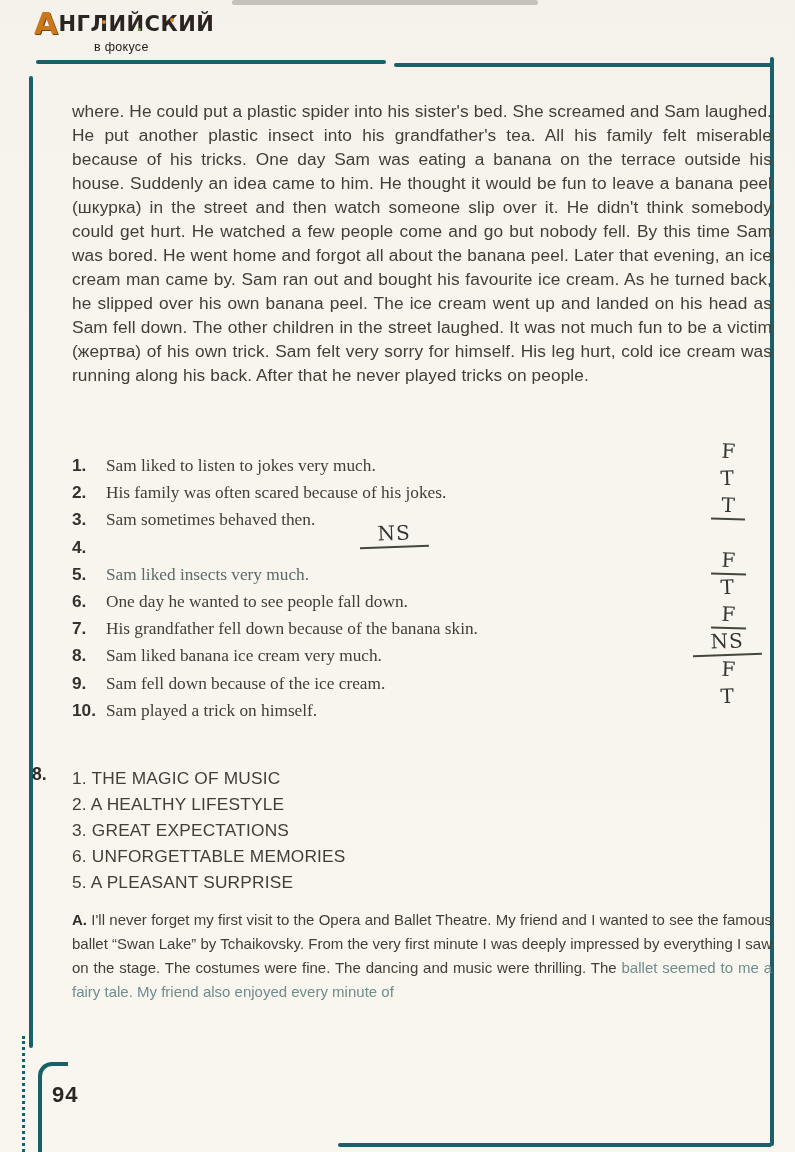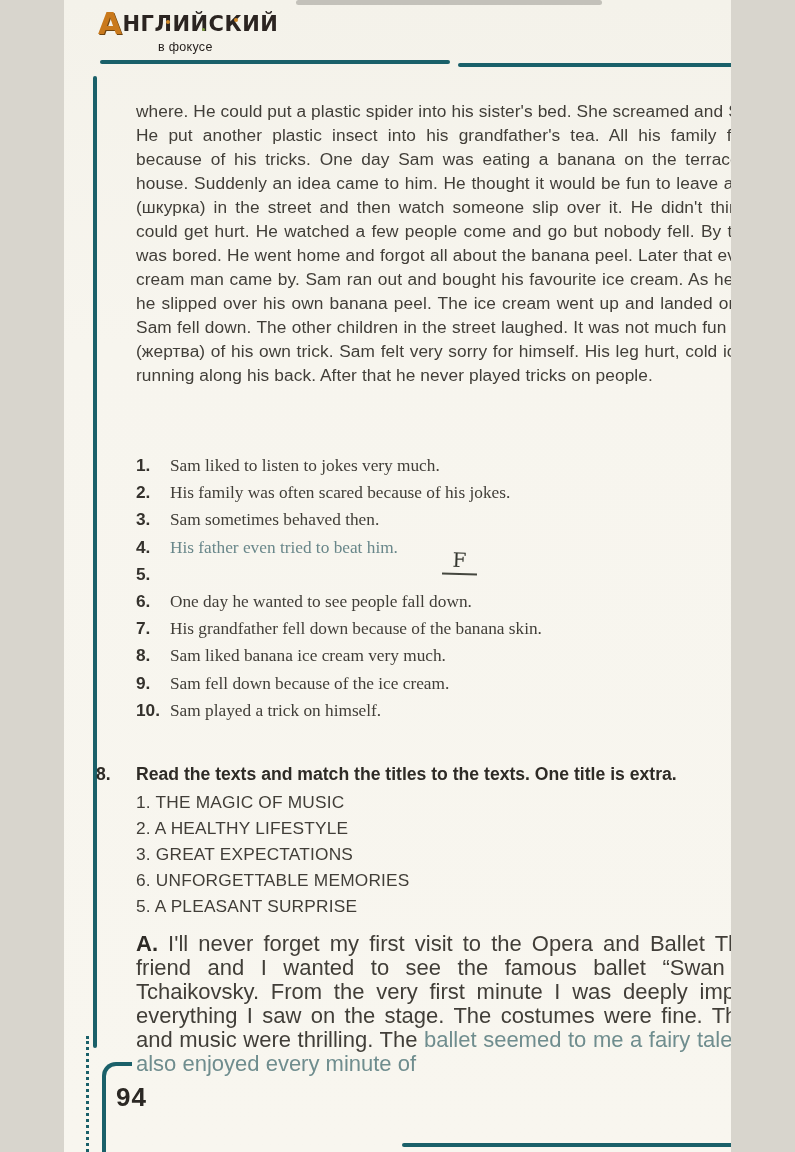--- a/index.html
+++ b/index.html
@@ -1,17 +1,17 @@
 <!DOCTYPE html>
 <html><head>
 <meta charset="utf-8">
 <style>
   html,body{margin:0;padding:0;background:#d8d5cd;}
   .page{
-    position:relative;width:667px;height:1152px;margin:0 auto;overflow:hidden;
+    position:relative;width:795px;height:1152px;margin:0 auto;overflow:hidden;
     background:linear-gradient(180deg,#f4f2ea 0%,#f7f5ee 30%,#f8f6ef 100%);
     font-family:"Liberation Sans",sans-serif;color:#3f3c36;
   }
   
   .rule{position:absolute;background:#1a6069;border-radius:2px;}
   .rule-top-left{left:36px;top:60px;width:350px;height:4px;}
   .rule-top-right{left:394px;top:63px;width:378px;height:4px;}
   .rule-left{left:29px;top:76px;width:4px;height:972px;}
   .rule-right{left:770px;top:57px;width:4px;height:1089px;}
   .rule-bottom{left:338px;top:1143px;width:434px;height:4px;}
@@ -61,26 +61,26 @@
   .ans.u{border-bottom:2.5px solid #45473f;padding:0 10px 1px;}
   .ans.wide{padding:0 18px 1px;}
   
   .exercise{position:absolute;left:72px;top:762px;width:700px;}
   .ex-head{position:relative;font-weight:bold;font-size:17.6px;
     line-height:24px;color:#2e2b26;}
   .ex-num{position:absolute;left:-40px;top:0;font-weight:bold;
     font-size:17.6px;color:#2e2b26;}
   .titles{margin-top:6px;}
   .title-line{height:26px;font-size:17.3px;color:#413e38;letter-spacing:.2px;}
-  .textA{margin-top:10px;font-size:22px;line-height:24px;
+  .textA{margin-top:10px;font-size:15px;line-height:24px;
     text-align:justify;color:#413e38;}
   .textA .label{font-weight:bold;color:#2e2b26;}
   .faded{color:#6f8d8e;}
   
-  .pagenum{position:absolute;left:52px;top:1082px;font-size:26px;
+  .pagenum{position:absolute;left:52px;top:1082px;font-size:22px;
     font-weight:bold;color:#2b2824;letter-spacing:1px;}
 </style>
 </head>
 <body>
 
 <div class="page">
 
   <div class="scan-smudge"></div>
   <div class="rule rule-top-left"></div>
   <div class="rule rule-top-right"></div>
@@ -111,25 +111,25 @@
       <span class="stext">His family was often scared because of his jokes.</span>
       <span class="ans">T</span>
     </div>
     <div class="srow">
       <span class="num">3.</span>
       <span class="stext">Sam sometimes behaved then.</span>
       <span class="ans u">T</span>
     </div>
     <div class="srow">
       <span class="num">4.</span>
-      <span class="stext faded-text">His father even tried to beat him.</span>
       <span class="ans u wide">NS</span>
     </div>
     <div class="srow">
       <span class="num">5.</span>
+      <span class="stext semi">Sam liked insects very much.</span>
       <span class="ans u">F</span>
     </div>
     <div class="srow">
       <span class="num">6.</span>
       <span class="stext">One day he wanted to see people fall down.</span>
       <span class="ans">T</span>
     </div>
     <div class="srow">
       <span class="num">7.</span>
       <span class="stext">His grandfather fell down because of the banana skin.</span>
@@ -148,21 +148,20 @@
     <div class="srow">
       <span class="num">10.</span>
       <span class="stext">Sam played a trick on himself.</span>
       <span class="ans">T</span>
     </div>
   </div>
 
   <div class="exercise">
     <div class="ex-head">
       <span class="ex-num">8.</span>
-      <span>Read the texts and match the titles to the texts. One title is extra.</span>
     </div>
     <div class="titles">
       <div class="title-line">1. THE MAGIC OF MUSIC</div>
       <div class="title-line">2. A HEALTHY LIFESTYLE</div>
       <div class="title-line">3. GREAT EXPECTATIONS</div>
       <div class="title-line">6. UNFORGETTABLE MEMORIES</div>
       <div class="title-line">5. A PLEASANT SURPRISE</div>
     </div>
     <p class="textA"><span class="label">A.</span> <span>I'll never forget my first visit to the Opera and Ballet Theatre. My friend and I wanted to see the famous ballet “Swan Lake” by Tchaikovsky. From the very first minute I was deeply impressed by everything I saw on the stage. The costumes were fine. The dancing and music were thrilling. The</span> <span class="faded">ballet seemed to me a fairy tale. My friend also enjoyed every minute of</span></p>
   </div>

